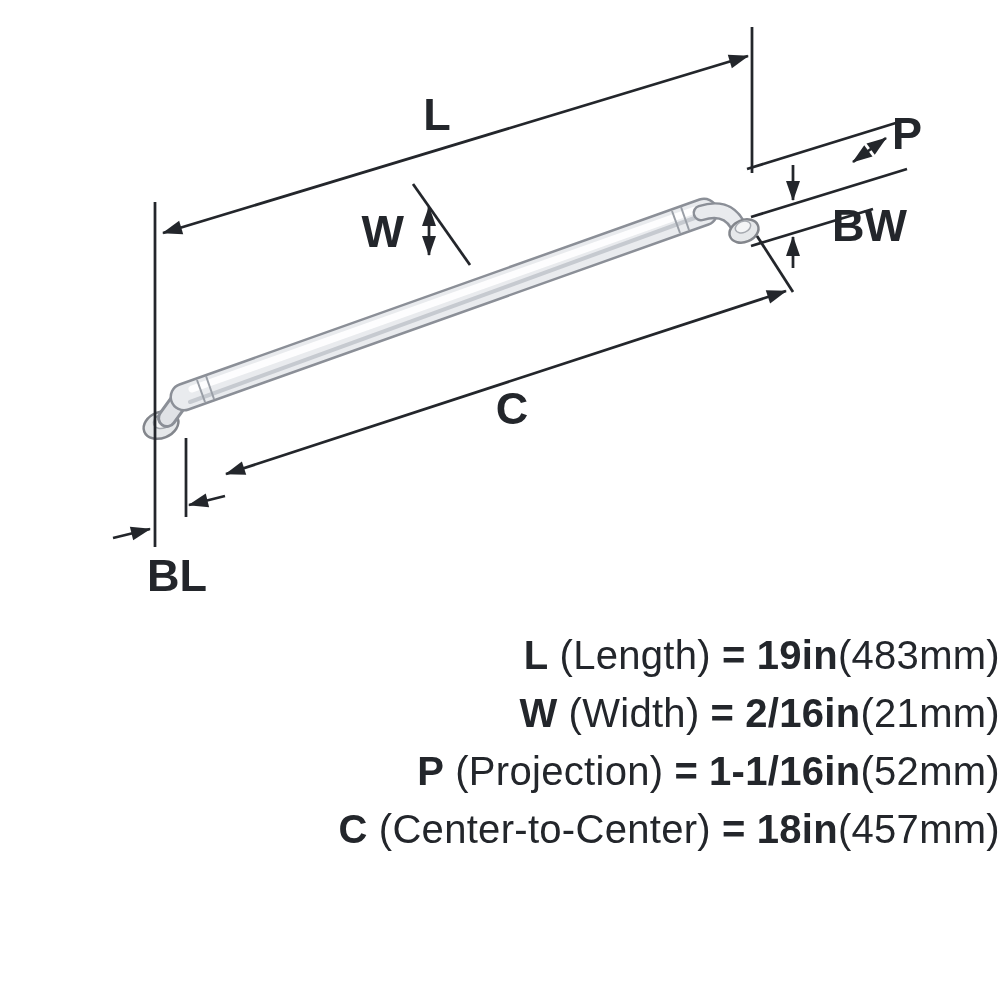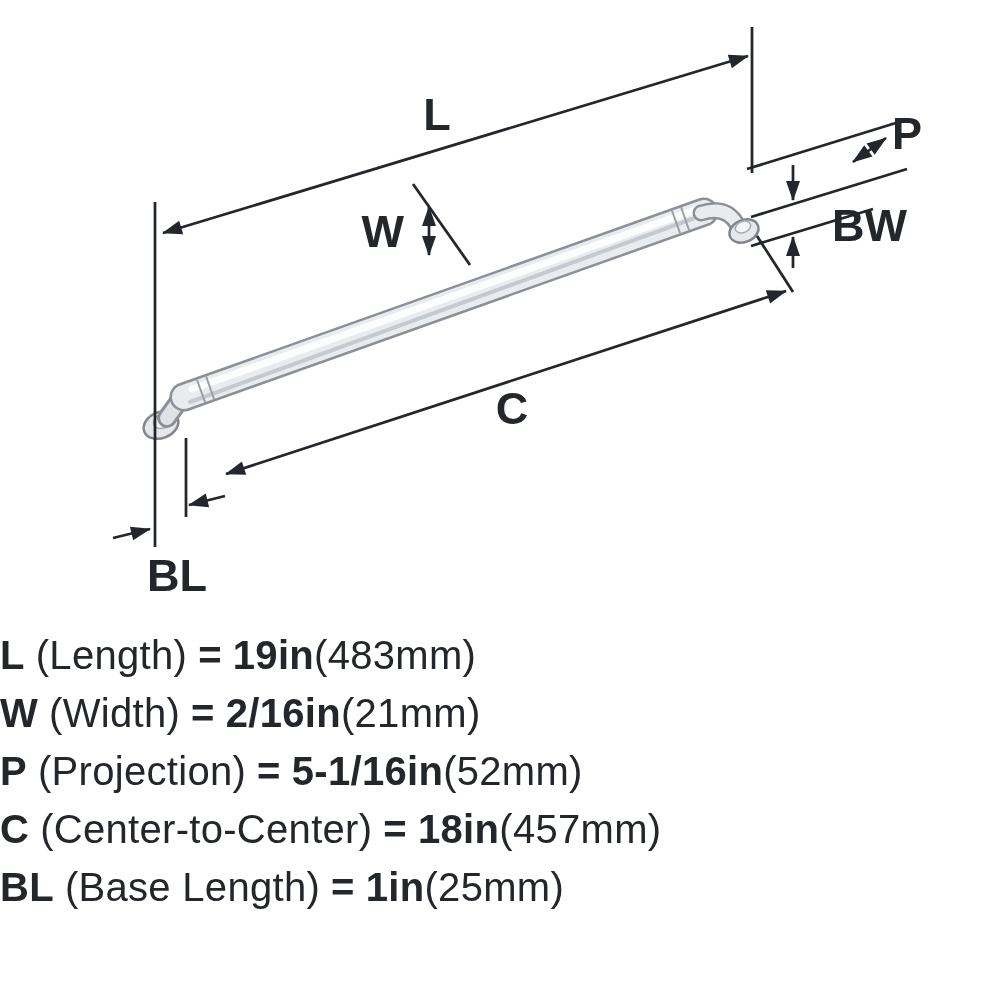--- a/index.html
+++ b/index.html
@@ -16,21 +16,21 @@
   .dim-label {
     font-family: "Liberation Sans", sans-serif;
     font-weight: 700;
     font-size: 45px;
     fill: #23262b;
   }
   .specs {
     position: absolute;
     left: 0; right: 0;
     top: 626px;
-    text-align: left;
+    text-align: right;
     font-size: 40px;
     line-height: 58px;
     color: #23262b;
     letter-spacing: 0.3px;
   }
   .spec-row { white-space: nowrap; }
   .spec-row .b { font-weight: 700; }
   .spec-row .code { margin-right: 11px; }
   .spec-row .name { margin-right: 11px; }
   .spec-row .eq { margin-right: 11px; }
@@ -121,26 +121,23 @@
 
     <div class="spec-row">
       <span class="b code">L</span><span class="name">(Length)</span><span class="b eq">=</span><span class="b">19in</span><span>(483mm)</span>
     </div>
 
     <div class="spec-row">
       <span class="b code">W</span><span class="name">(Width)</span><span class="b eq">=</span><span class="b">2/16in</span><span>(21mm)</span>
     </div>
 
     <div class="spec-row">
-      <span class="b code">P</span><span class="name">(Projection)</span><span class="b eq">=</span><span class="b">5-1/16in</span><span>(52mm)</span>
+      <span class="b code">P</span><span class="name">(Projection)</span><span class="b eq">=</span><span class="b">1-1/16in</span><span>(52mm)</span>
     </div>
 
     <div class="spec-row">
       <span class="b code">C</span><span class="name">(Center-to-Center)</span><span class="b eq">=</span><span class="b">18in</span><span>(457mm)</span>
     </div>
 
-    <div class="spec-row">
-      <span class="b code">BL</span><span class="name">(Base Length)</span><span class="b eq">=</span><span class="b">1in</span><span>(25mm)</span>
-    </div>
 
 
   </div>
 </div>
 
 </body></html>

